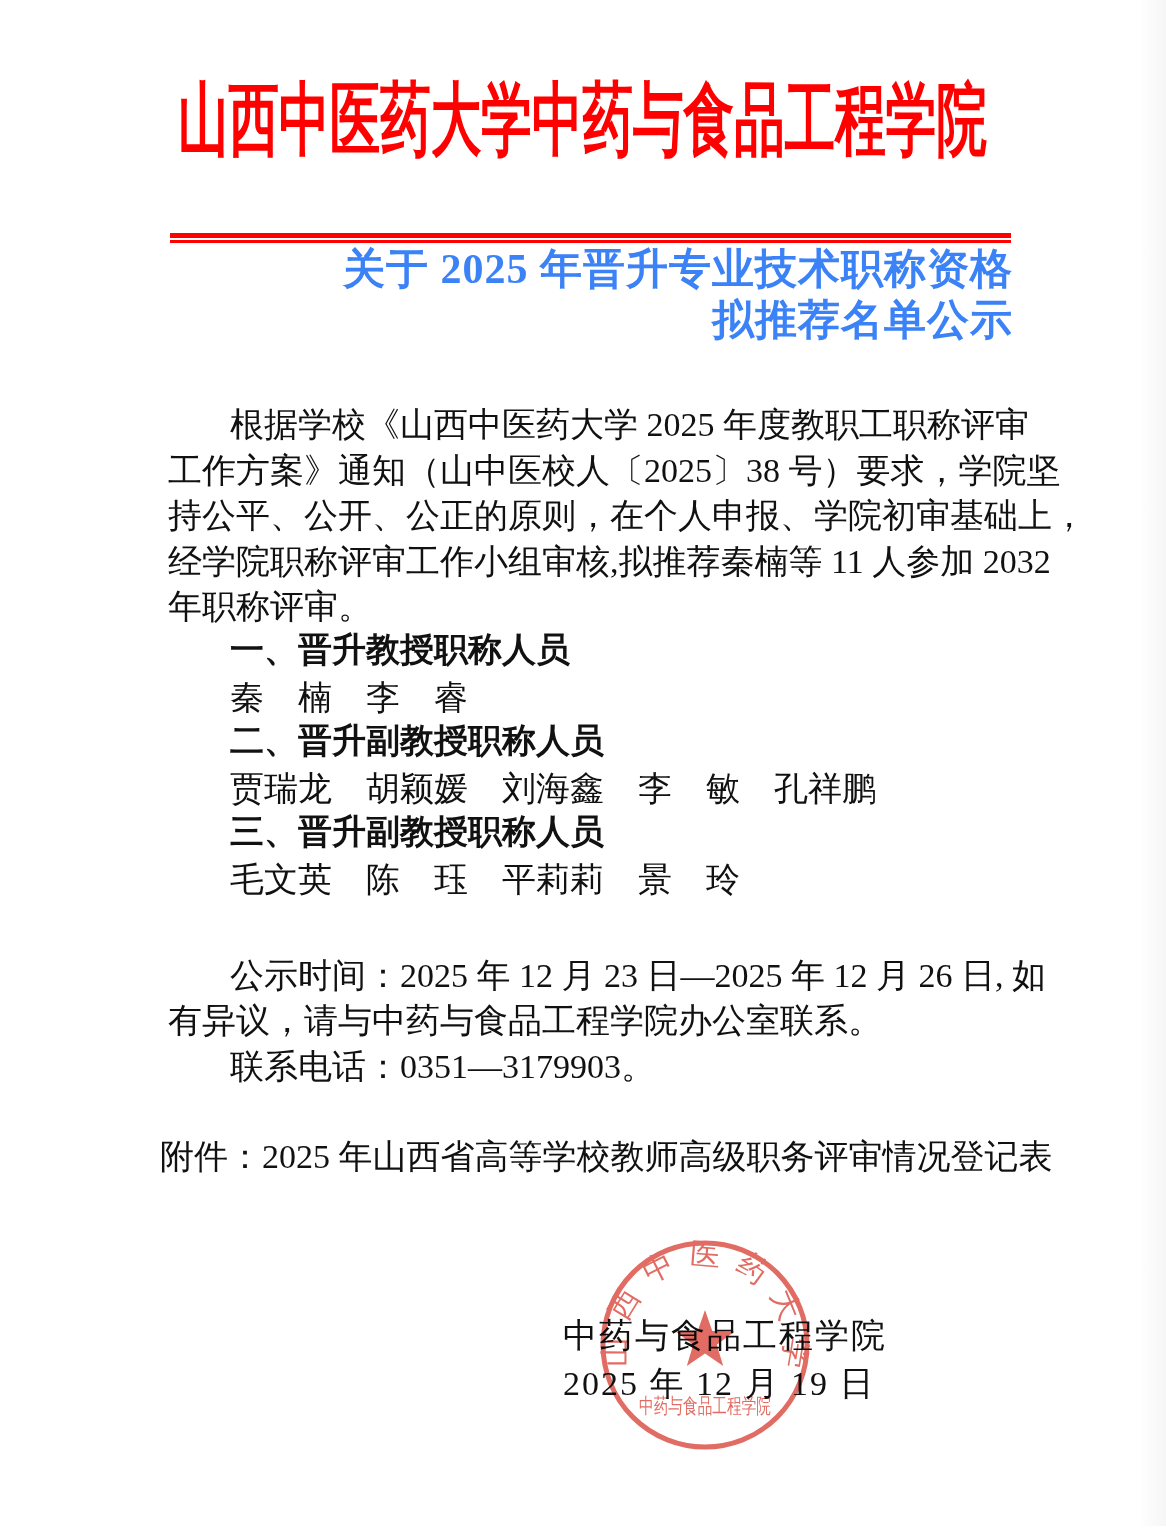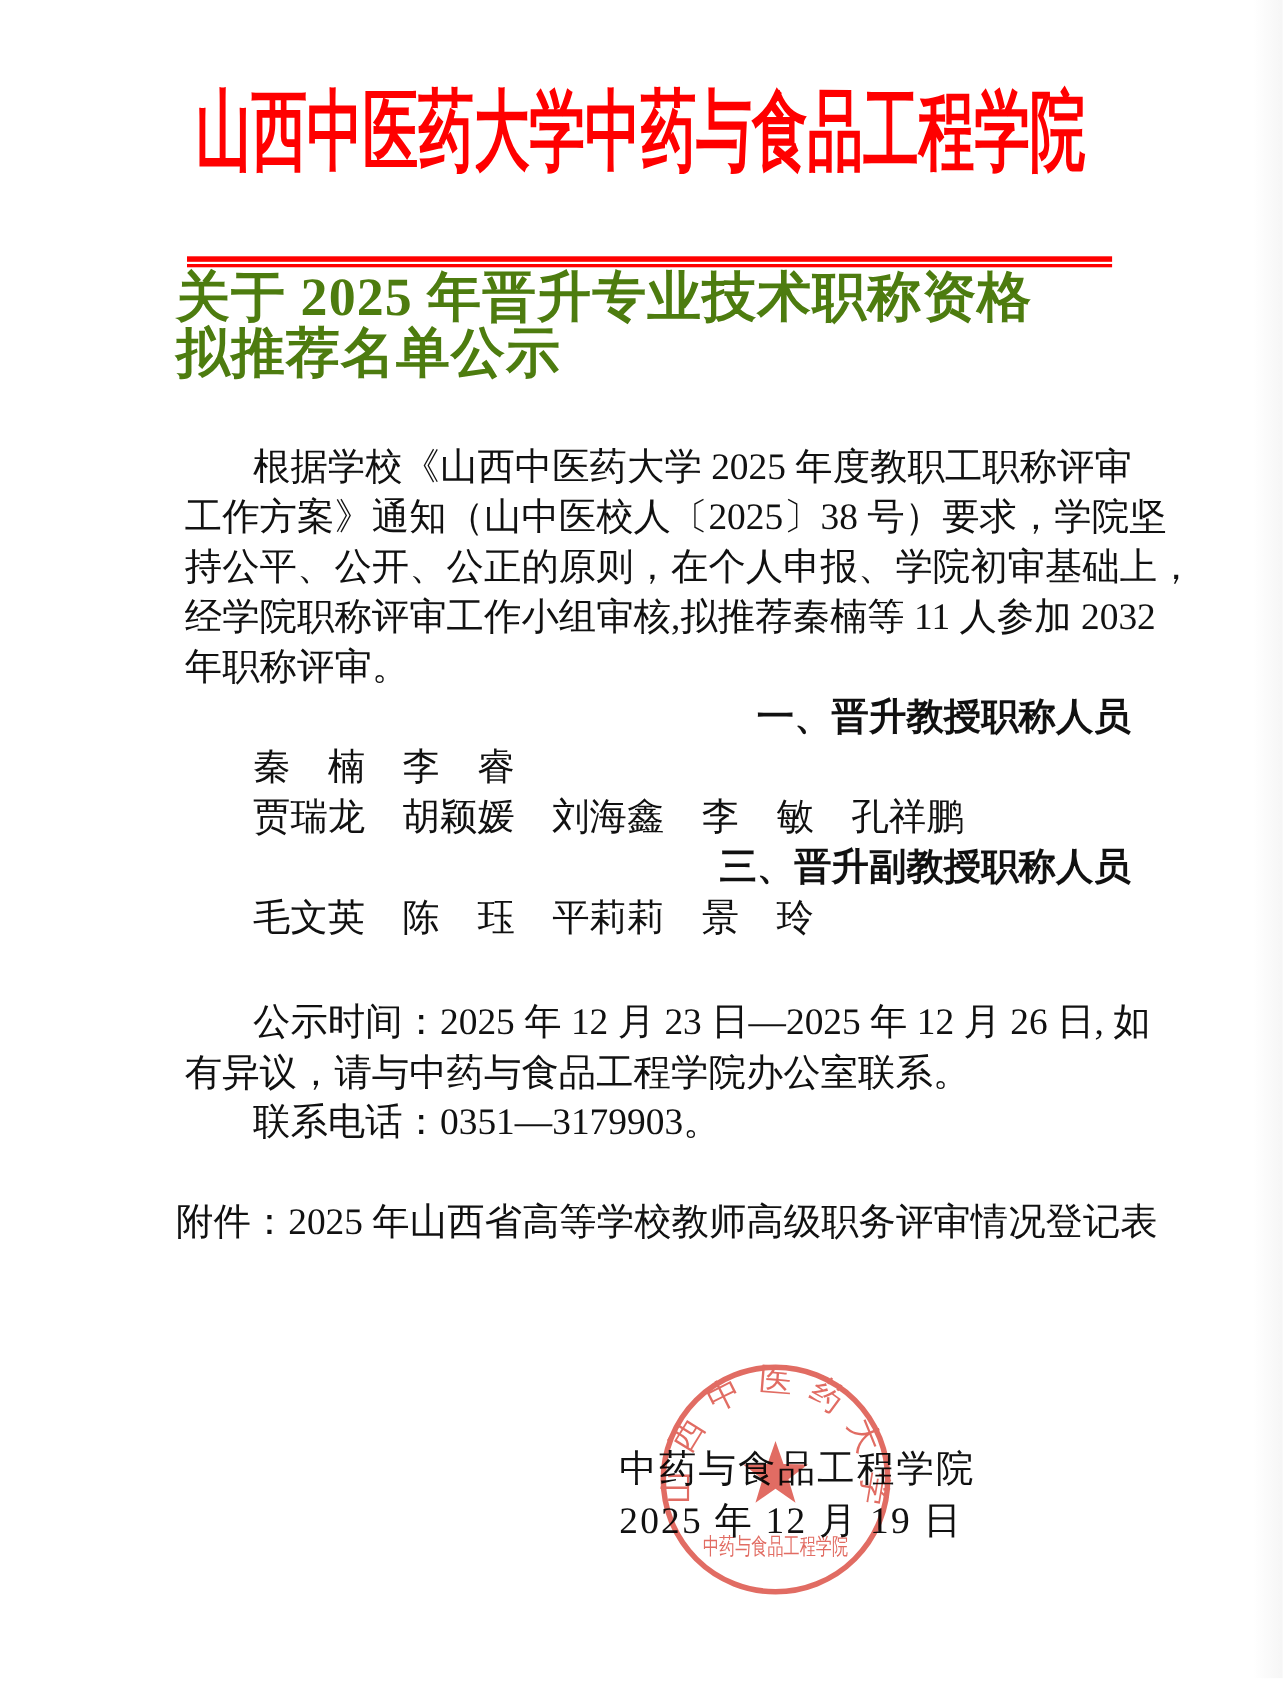--- a/index.html
+++ b/index.html
@@ -20,35 +20,34 @@
     transform:scaleX(0.632);transform-origin:left top;
     letter-spacing:0;
   }
   
   .rule{position:absolute;left:170px;top:233px;width:841px;}
   .rule-thick{height:5px;background:#ff0000;}
   .rule-thin{height:3px;background:#ff0000;margin-top:2px;}
   
   .doc-title{
     position:absolute;left:160px;top:244px;width:853px;
-    text-align:left;font-weight:bold;
-    font-size:49px;line-height:51px;letter-spacing:1px;
-    color:#4d7c0f;white-space:nowrap;
+    text-align:right;font-weight:bold;
+    font-size:42px;line-height:51px;letter-spacing:1px;
+    color:#3b82f6;white-space:nowrap;
   }
   
   .doc-body{
     position:absolute;left:168px;top:402px;width:860px;
     font-size:34px;line-height:45.5px;
   }
   .line{white-space:nowrap;}
   .indent{padding-left:62px;}
   .heading{
-    font-family:Liberation Serif, serif;
+    font-family:Liberation Mono, monospace;
     font-weight:bold;
-    text-align:right;
   }
   .notice-start{margin-top:50px;}
   .attachment{margin-top:45px;margin-left:-8px;}
   
   .signature{
     position:absolute;left:563px;top:1312px;
     font-size:34px;line-height:48px;letter-spacing:2px;
     white-space:nowrap;
   }
   
@@ -87,20 +86,21 @@
     <div class="line indent">根据学校《山西中医药大学 2025 年度教职工职称评审</div>
     <div class="line">工作方案》通知（山中医校人〔2025〕38 号）要求，学院坚</div>
     <div class="line">持公平、公开、公正的原则，在个人申报、学院初审基础上，</div>
     <div class="line">经学院职称评审工作小组审核,拟推荐秦楠等 11 人参加 2032</div>
     <div class="line">年职称评审。</div>
 
 
     <div class="line indent heading">一、晋升教授职称人员</div>
     <div class="line indent">秦　楠　李　睿</div>
 
+    <div class="line indent heading">二、晋升副教授职称人员</div>
     <div class="line indent">贾瑞龙　胡颖媛　刘海鑫　李　敏　孔祥鹏</div>
 
     <div class="line indent heading">三、晋升副教授职称人员</div>
     <div class="line indent">毛文英　陈　珏　平莉莉　景　玲</div>
 
     <div class="line indent notice-start">公示时间：2025 年 12 月 23 日—2025 年 12 月 26 日, 如</div>
     <div class="line">有异议，请与中药与食品工程学院办公室联系。</div>
     <div class="line indent">联系电话：0351—3179903。</div>
 
     <div class="line attachment">附件：2025 年山西省高等学校教师高级职务评审情况登记表</div>

